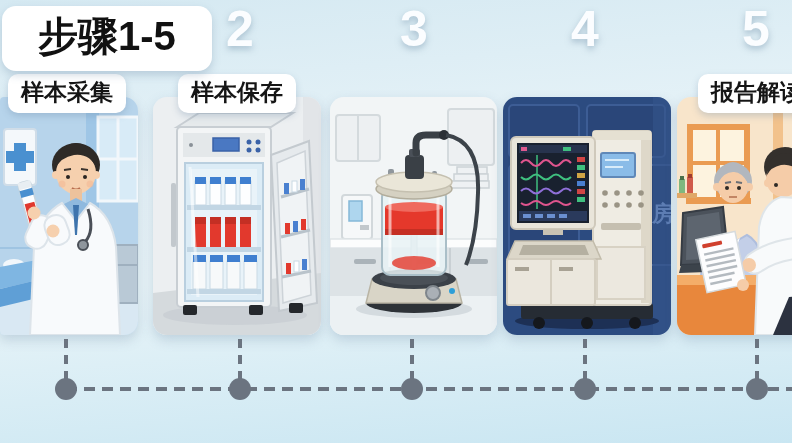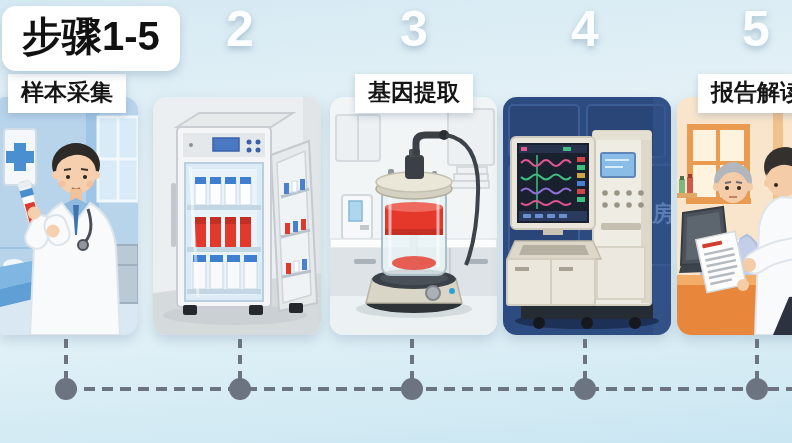--- a/index.html
+++ b/index.html
@@ -1,34 +1,34 @@
 <!DOCTYPE html>
 <html><head>
 <meta charset="utf-8">
 <style>
   html,body{margin:0;padding:0;}
   body{font-family:"Liberation Sans","DejaVu Sans",sans-serif;}
   .canvas{position:relative;width:792px;height:443px;overflow:hidden;
     background:linear-gradient(175deg,#d5e9f2 0%,#e7f3f8 38%,#e8f4f8 58%,#c9e6f2 100%);}
   .title-pill{position:absolute;left:2px;top:6px;background:#ffffff;border-radius:14px;
-    padding:3px 20px 7px;font-size:40px;font-weight:bold;color:#111;z-index:6;
+    padding:3px 36px 7px;font-size:40px;font-weight:bold;color:#111;z-index:6;
     box-shadow:0 4px 9px rgba(100,130,160,.30);}
   .step-number{position:absolute;top:0;transform:translateX(-50%);font-size:50px;font-weight:bold;
     color:#fbfdff;text-shadow:0 3px 6px rgba(115,145,170,.50);z-index:2;}
   .n2{left:240px}.n3{left:414px}.n4{left:585px}.n5{left:756px}
   .panel{position:absolute;top:97px;height:238px;border-radius:14px;overflow:hidden;
     box-shadow:0 5px 12px rgba(90,120,150,.25);z-index:1;}
   .panel svg{display:block;width:100%;height:100%;}
   .p1{left:0;width:138px;border-radius:4px 14px 14px 4px;}
   .p2{left:153px;width:168px;}
   .p3{left:330px;width:167px;}
   .p4{left:503px;width:168px;}
   .p5{left:677px;width:160px;}
   .label-pill{position:absolute;top:74px;transform:translateX(-50%);background:#ffffff;
-    border-radius:0;padding:3px 13px 5px;font-size:23px;font-weight:bold;color:#151515;
+    border-radius:10px;padding:3px 13px 5px;font-size:23px;font-weight:bold;color:#151515;
     white-space:nowrap;z-index:5;box-shadow:0 3px 7px rgba(100,130,160,.30);}
   .l1{left:67px}.l2{left:237px}.l3{left:414px}.l4{left:587px}.l5{left:757px}
   .timeline-h{position:absolute;left:66px;top:387px;width:726px;height:4px;
     background:repeating-linear-gradient(90deg,#6b7480 0 11px,transparent 11px 18px);z-index:3;}
   .timeline-v{position:absolute;top:339px;height:41px;width:4px;
     background:repeating-linear-gradient(180deg,#6b7480 0 9px,transparent 9px 16px);z-index:3;}
   .v1{left:64px}.v2{left:238px}.v3{left:410px}.v4{left:583px}.v5{left:755px}
   .timeline-dot{position:absolute;top:378px;width:22px;height:22px;border-radius:50%;
     background:#6b7480;z-index:4;}
   .d1{left:55px}.d2{left:229px}.d3{left:401px}.d4{left:574px}.d5{left:746px}
@@ -363,21 +363,21 @@
           <rect x="29" y="171" width="30" height="2.5" fill="#b4bac0"></rect>
           <rect x="29" y="177" width="26" height="2.5" fill="#b4bac0"></rect>
           <rect x="29" y="183" width="22" height="2.5" fill="#b4bac0"></rect>
         </g>
         <circle cx="66" cy="188" r="6" fill="#f5cca8"></circle>
       </g>
     </svg>
   </div>
 
   <div class="label-pill l1"><span>样本采集</span></div>
-  <div class="label-pill l3"><span>基因提取</span></div>
+  <div class="label-pill l2"><span>样本保存</span></div>
   <div class="label-pill l5"><span>报告解读</span></div>
 
   <div class="timeline-h"></div>
   <div class="timeline-v v1"></div>
   <div class="timeline-v v2"></div>
   <div class="timeline-v v3"></div>
   <div class="timeline-v v4"></div>
   <div class="timeline-v v5"></div>
   <div class="timeline-dot d1"></div>
   <div class="timeline-dot d2"></div>

